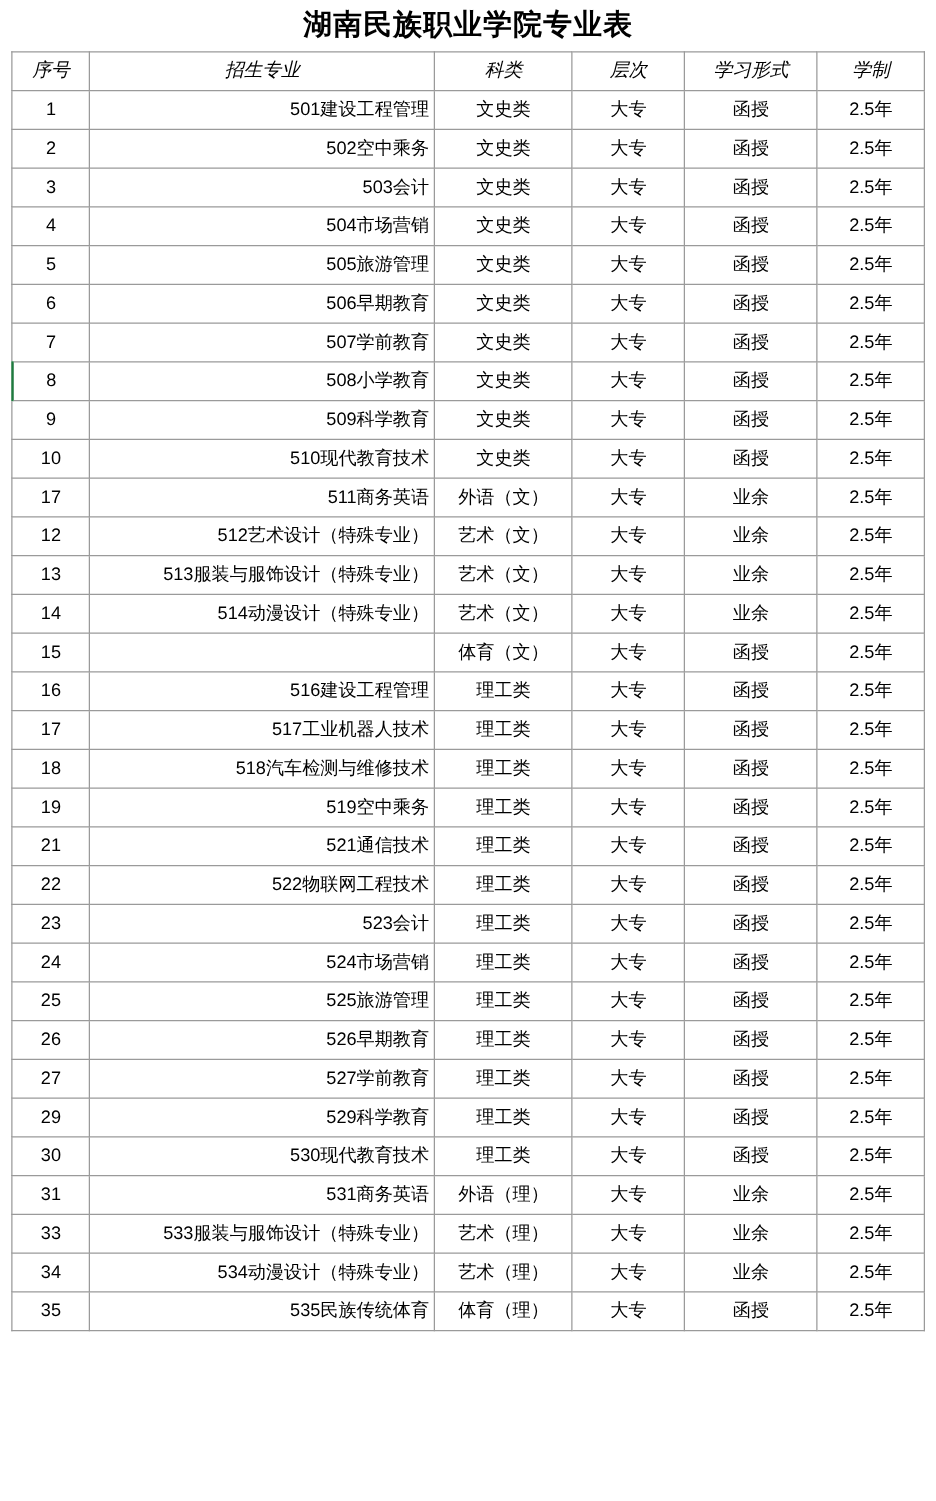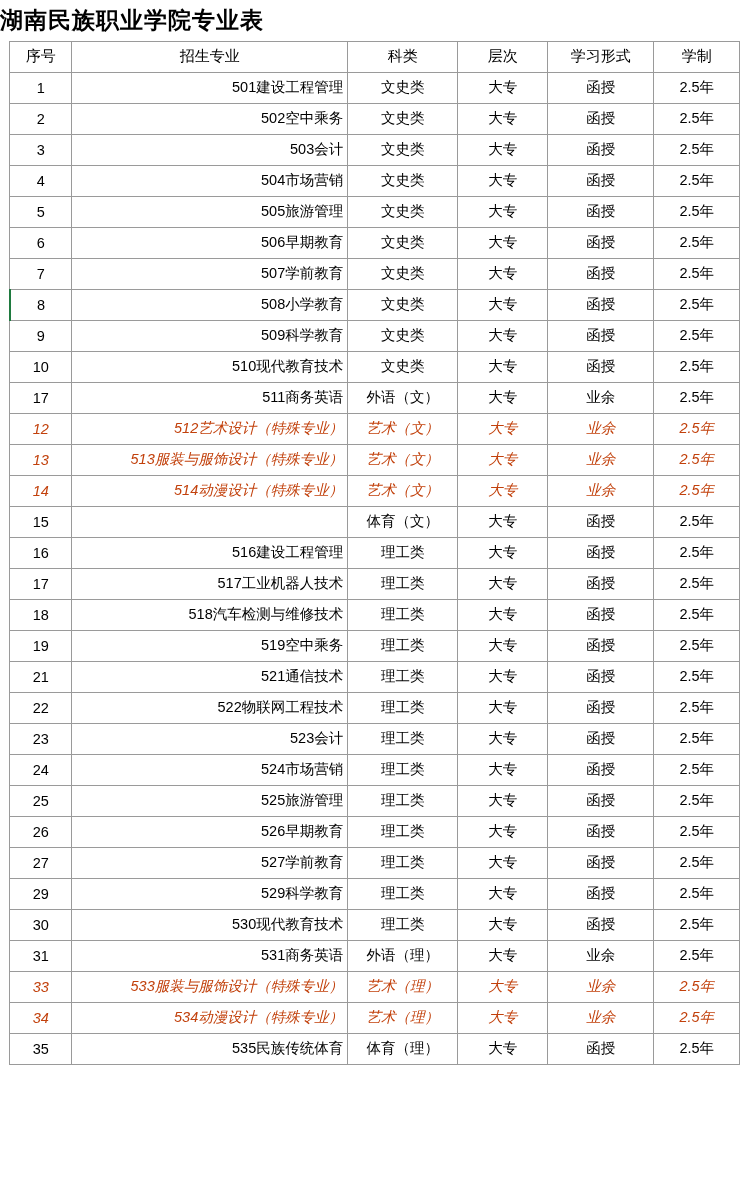--- a/index.html
+++ b/index.html
@@ -15,21 +15,21 @@
   .page {
     position: relative;
     width: 749px;
     min-height: 1201px;
     background: #ffffff;
     box-sizing: border-box;
     padding: 0;
     overflow: hidden;
   }
   .doc-title {
-    text-align: left;
+    text-align: center;
     font-family: "DejaVu Serif", "Liberation Serif", serif;
     font-weight: bold;
     font-size: 23px;
     letter-spacing: 1px;
     padding: 6px 0 7px 0;
     margin: 0;
     line-height: 1.2;
   }
   table.sheet {
     border-collapse: collapse;
@@ -50,25 +50,26 @@
     height: 30px;
     padding: 0 4px;
     vertical-align: middle;
     overflow: hidden;
     white-space: nowrap;
   }
   table.sheet th {
     font-weight: normal;
     text-align: center;
     font-size: 15px;
+    font-style: italic;
   }
   td.idx { text-align: center; }
   td.major { text-align: right; padding-left: 8px; }
   td.cat, td.level, td.form, td.years { text-align: center; }
-  .special { color: #c2410c; font-style: italic; }
+  .special { color: #000000; }
   tr.row-hl td.idx { border-left: 2px solid #1f7a3f; }
 </style>
 </head>
 <body>
 
 <div class="page">
 
   <h1 class="doc-title">湖南民族职业学院专业表</h1>
 
   <table class="sheet">

